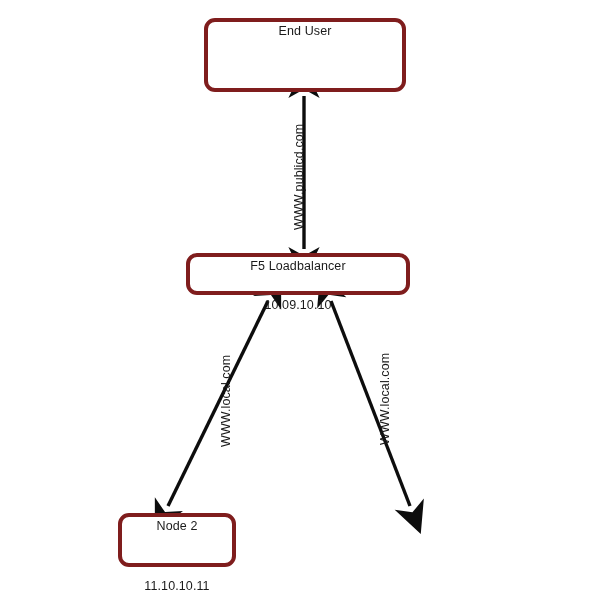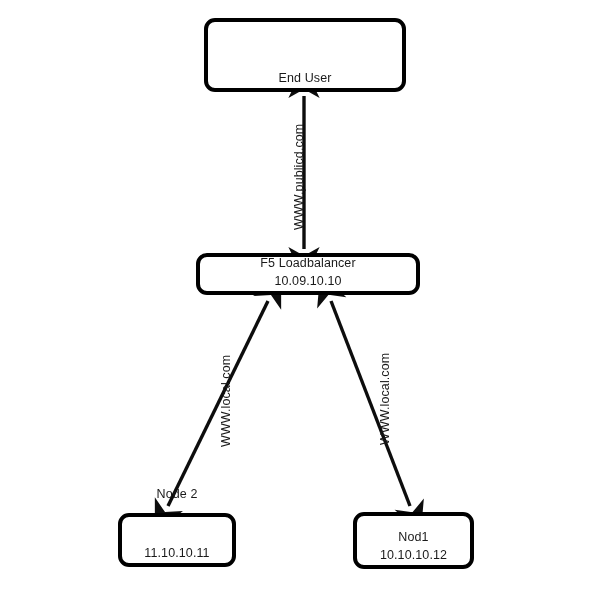--- a/index.html
+++ b/index.html
@@ -22,46 +22,47 @@
     position: absolute;
     left: 0;
     top: 0;
     width: 600px;
     height: 594px;
   }
   .node-box {
     position: absolute;
     box-sizing: border-box;
     background: #ffffff;
-    border: 4px solid #000000;
+    border: 4px solid #7f1d1d;
     border-radius: 11px;
     display: flex;
     flex-direction: column;
     align-items: center;
-    justify-content: flex-end;
+    justify-content: flex-start;
     z-index: 3;
   }
   .node-line {
     color: #1a1a1a;
     font-size: 12.5px;
     line-height: 1.5;
     letter-spacing: 0.1px;
     white-space: nowrap;
   }
   #box-end-user {
     left: 204px;
     top: 18px;
     width: 202px;
     height: 74px;
   }
   #box-loadbalancer {
-    left: 196px;
+    left: 186px;
     top: 253px;
     width: 224px;
     height: 42px;
+    gap: 20px;
   }
   #box-node2 {
     left: 118px;
     top: 513px;
     width: 118px;
     height: 54px;
     gap: 41px;
   }
   #box-node1 {
     left: 353px;
@@ -126,24 +127,20 @@
   <div class="node-box" id="box-loadbalancer">
     <div class="node-line">F5 Loadbalancer</div>
     <div class="node-line">10.09.10.10</div>
   </div>
 
   <div class="node-box" id="box-node2">
     <div class="node-line">Node 2</div>
     <div class="node-line">11.10.10.11</div>
   </div>
 
-  <div class="node-box" id="box-node1">
-    <div class="node-line">Nod1</div>
-    <div class="node-line">10.10.10.12</div>
-  </div>
 
   <div class="edge-label" id="label-public">WWW.publicd.com</div>
 
   <div class="edge-label" id="label-local-left">WWW.local.com</div>
 
   <div class="edge-label" id="label-local-right">WWW.local.com</div>
 
 </div>
 
 </body></html>

